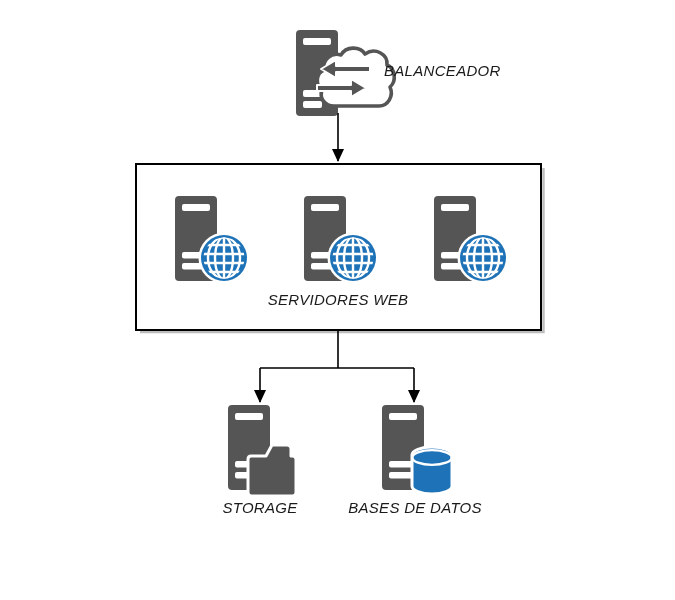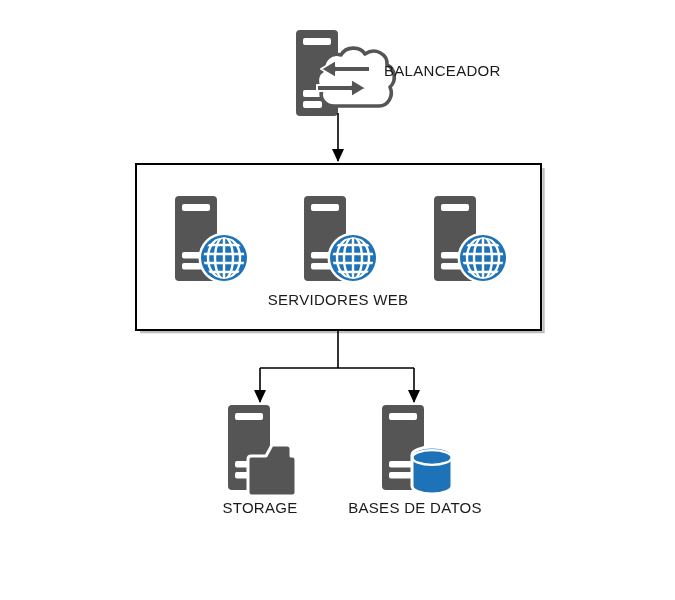--- a/index.html
+++ b/index.html
@@ -2,20 +2,21 @@
 <html style="--server-gray: #555555; --icon-blue: #1E73B8; --connector: #000000; --box-border: #000000; --label: #1a1a1a; --background: #ffffff;"><head>
 <meta charset="utf-8">
 <style>
   html, body { margin: 0; padding: 0; background: var(--background, #fff); }
   .canvas {
     position: relative;
     width: 675px; height: 600px;
     background: var(--background, #fff);
     font-family: "Liberation Sans", sans-serif;
     overflow: hidden;
+    font-style: italic;
   }
   svg { display: block; }
   .srv   { fill: var(--server-gray, #555); }
   .slot  { fill: #ffffff; }
   .globe-casing { fill: #ffffff; }
   .globe { fill: var(--icon-blue, #1E73B8); }
   .grid  { stroke: #ffffff; stroke-width: 2.4; fill: none; }
   .cloud { fill: #ffffff; stroke: var(--server-gray, #555); stroke-width: 3.6;
            stroke-linejoin: round; }
   .bal-arrow { fill: var(--server-gray, #555); stroke: #ffffff; stroke-width: 2;

